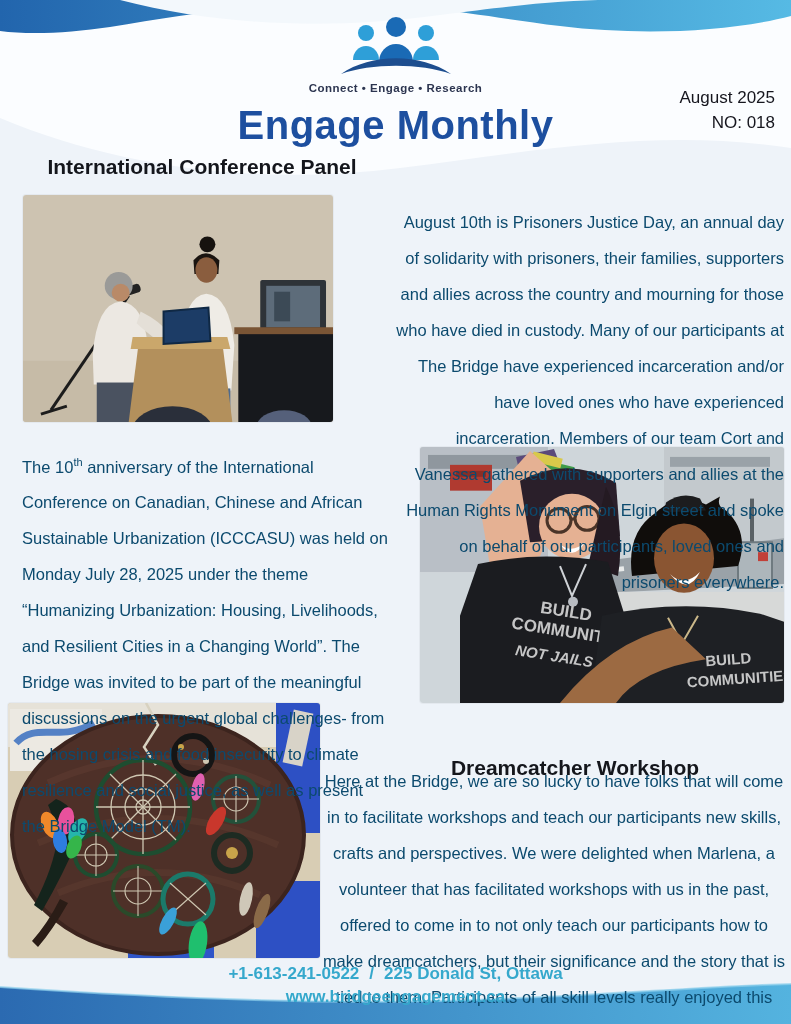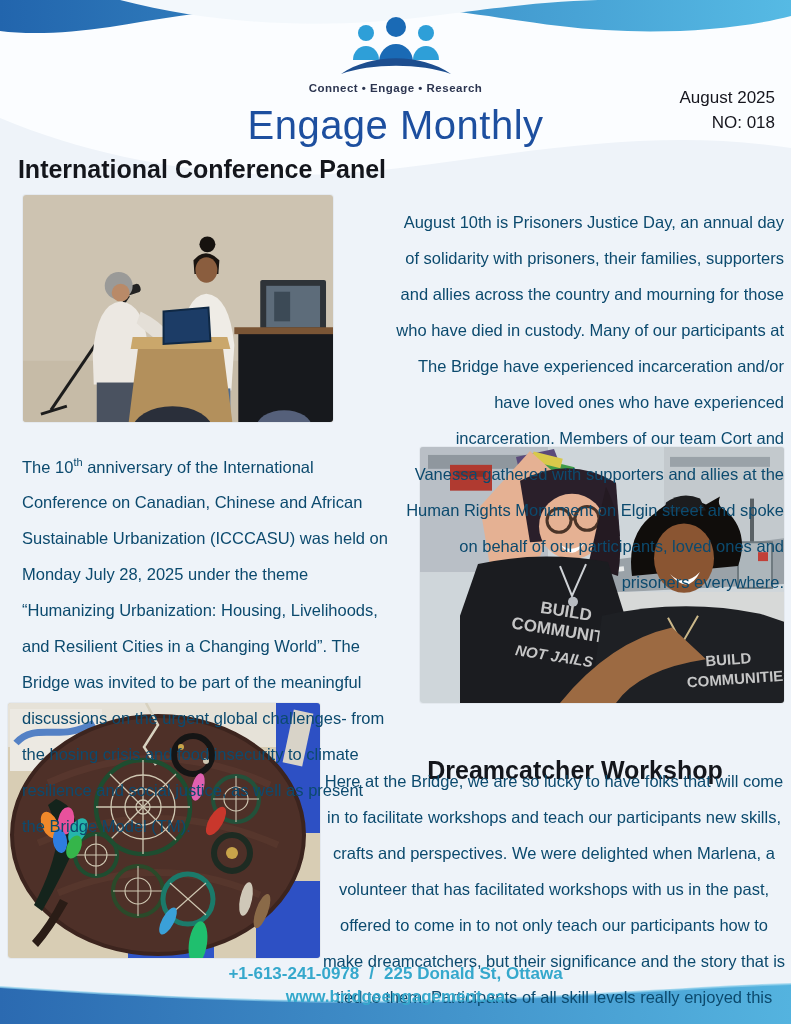--- a/index.html
+++ b/index.html
@@ -6,24 +6,24 @@
   body{width:791px;height:1024px;background:#eef3f9;font-family:"Liberation Sans",sans-serif;overflow:hidden;}
   .page{position:relative;width:791px;height:1024px;background:#eef3f9;overflow:hidden;}
 
   
   .header-waves{position:absolute;top:0;left:0;width:791px;height:200px;z-index:0;}
   .logo-block{position:absolute;top:14px;left:0;width:791px;text-align:center;z-index:2;}
   .logo-mark{display:inline-block;}
   .logo-name{font-size:27px;font-weight:800;letter-spacing:1px;color:#29a8e0;line-height:1.05;margin-top:-2px;}
   .logo-tagline{font-size:11.5px;font-weight:700;color:#2c3550;letter-spacing:.5px;margin-top:2px;}
   .issue-block{position:absolute;top:86px;right:16px;text-align:right;font-size:17px;color:#16161e;line-height:1.45;z-index:2;}
-  .page-title{position:absolute;top:103px;left:0;width:791px;text-align:center;font-size:40px;font-weight:400;color:#1d4f9f;letter-spacing:.5px;z-index:2;}
-
-  
-  h2.section{position:absolute;margin:0;font-size:25px;font-weight:700;color:#14161c;text-align:center;z-index:2;}
+  .page-title{position:absolute;top:103px;left:0;width:791px;text-align:center;font-size:40px;font-weight:700;color:#1d4f9f;letter-spacing:.5px;z-index:2;}
+
+  
+  h2.section{position:absolute;margin:0;font-size:21px;font-weight:700;color:#14161c;text-align:center;z-index:2;}
   .para{position:absolute;font-size:16.5px;line-height:36px;color:#0c4a6e;z-index:2;}
   #conf-title{top:155px;left:12px;width:380px;}
   #conf-body{top:427px;left:22px;width:366px;text-align:left;}
   #pjd-title{top:155px;left:398px;width:385px;}
   #pjd-body{top:187px;left:396px;width:388px;text-align:right;}
   #dream-title{top:720px;left:365px;width:420px;margin-top:36px;}
   #dream-body{top:746px;left:322px;width:464px;text-align:center;}
   sup{font-size:11px;text-align:right;}
 
   
@@ -228,21 +228,21 @@
       <ellipse cx="58" cy="118" rx="8" ry="14" fill="#e8519c" transform="rotate(10 58 118)"></ellipse>
       <ellipse cx="70" cy="128" rx="8" ry="14" fill="#25b5ab" transform="rotate(30 70 128)"></ellipse>
       <ellipse cx="52" cy="138" rx="7" ry="12" fill="#2e7de0" transform="rotate(-8 52 138)"></ellipse>
       <ellipse cx="66" cy="144" rx="7" ry="12" fill="#35b54a" transform="rotate(22 66 144)"></ellipse>
       <path d="M60,200 Q44,228 30,244 L24,238 Q40,220 52,196 Z" fill="#2a1c16"></path>
     </svg>
   </div>
 
   <div class="contact">
     <div>
-      <span>+1-613-241-0978</span><span class="sep">/</span><span>225 Donald St, Ottawa</span>
+      <span>+1-613-241-0522</span><span class="sep">/</span><span>225 Donald St, Ottawa</span>
     </div>
     <div>www.bridgeengagement.ca</div>
   </div>
 
   <svg class="footer-wave" viewBox="0 0 791 60" preserveAspectRatio="none">
     <defs>
       <linearGradient id="botGrad" x1="0" y1="0" x2="1" y2="0">
         <stop offset="0" stop-color="#2b6ab1"></stop>
         <stop offset="1" stop-color="#54b3df"></stop>
       </linearGradient>

